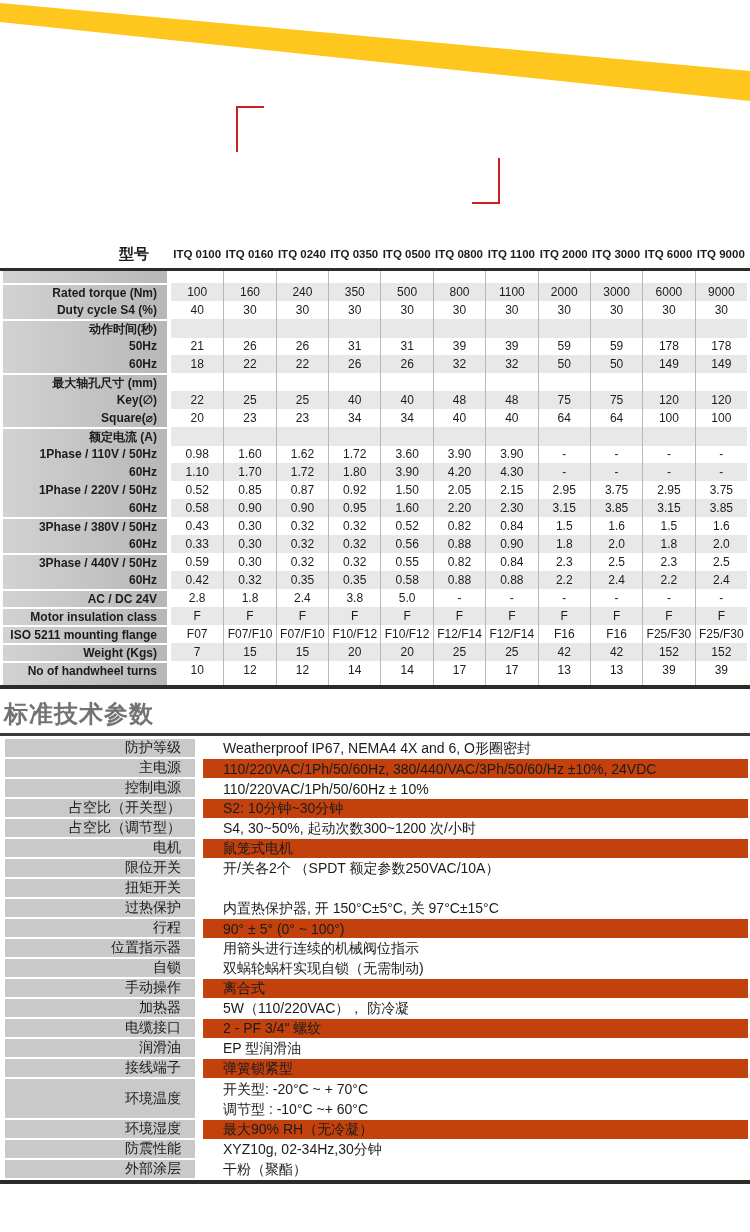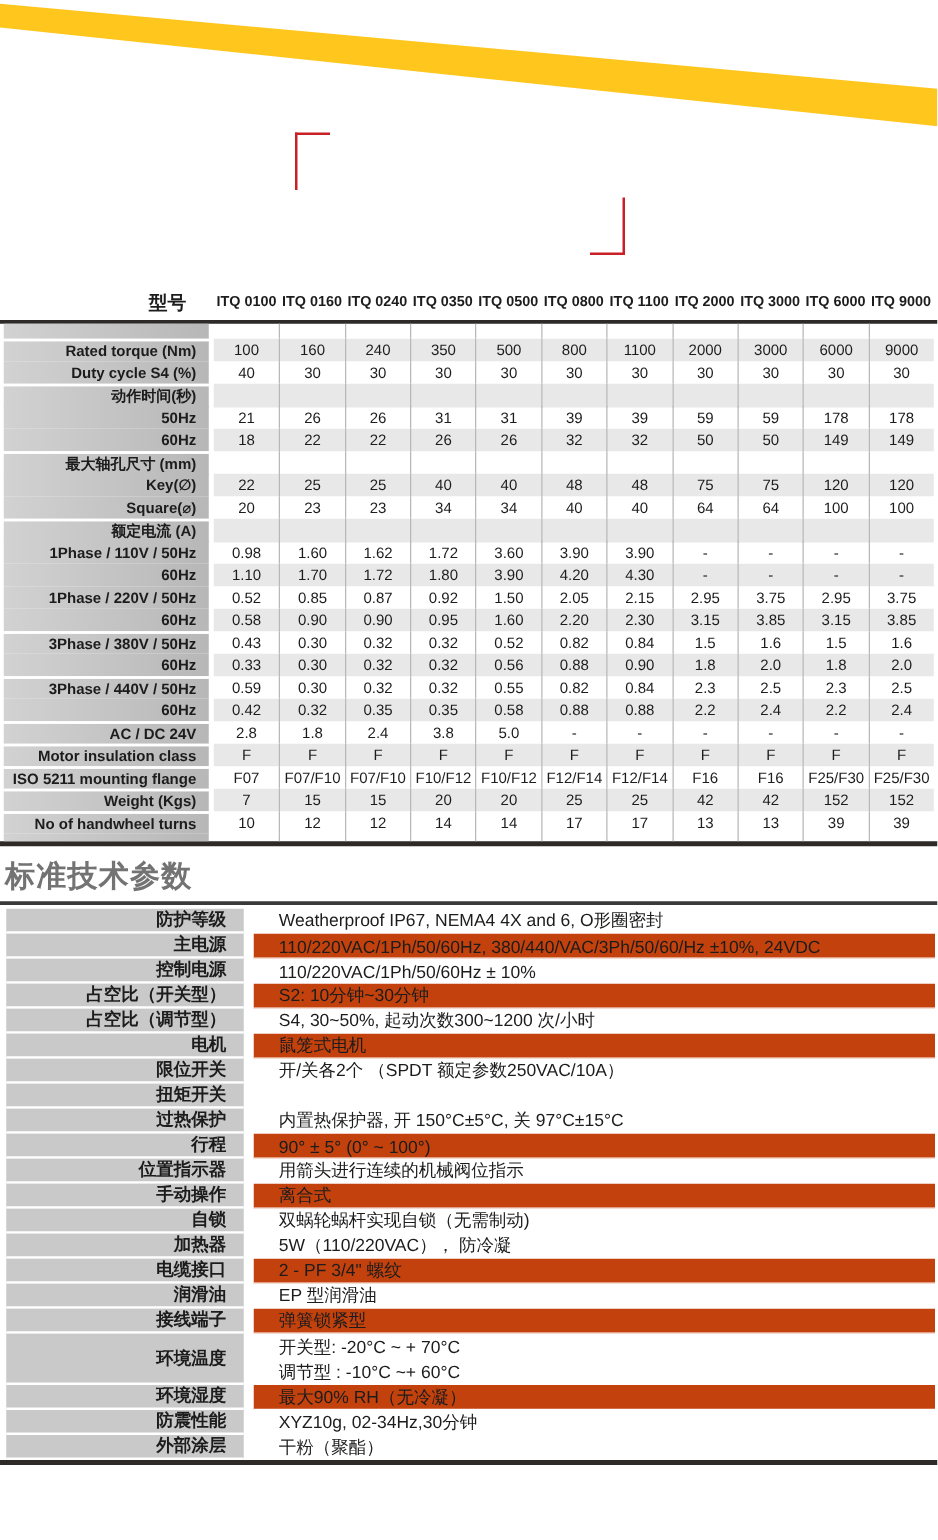--- a/index.html
+++ b/index.html
@@ -14,21 +14,21 @@
   .title-spacer{height:228px;position:relative;}
   .main-title{
     position:absolute;left:243px;top:112px;
     font-size:60px;line-height:1.15;letter-spacing:2px;font-weight:500;
   }
   .bracket{position:absolute;width:26px;height:44px;}
   .bracket.tl{left:236px;top:106px;border-left:2px solid;border-top:2px solid;}
   .bracket.br{left:472px;top:158px;border-right:2px solid;border-bottom:2px solid;}
   
   .spec-wrap{padding:0 3px;}
-  .models-row{display:grid;grid-template-columns:164px 4px repeat(11,1fr);height:28px;align-items:center;}
+  .models-row{display:grid;grid-template-columns:164px 4px repeat(11,1fr);height:28px;align-items:center;margin-top:12px;}
   .models-row .mh-label{font-size:15px;font-weight:bold;text-align:right;padding-right:18px;}
   .models-row .mh-cell{font-size:11.5px;font-weight:bold;text-align:center;white-space:nowrap;}
   .rule{height:3px;background:#2d2a28;}
   .rule.full{margin:0 -3px;}
   .spec-row{display:grid;grid-template-columns:164px 4px repeat(11,1fr);}
   .spec-row .lab{
     background:linear-gradient(to right,#d2d2d2,#b7b7b7);
     font-size:12px;font-weight:bold;text-align:right;padding-right:10px;
     display:flex;align-items:center;justify-content:flex-end;white-space:nowrap;
   }
@@ -45,21 +45,21 @@
   .rule-bottom{height:4px;background:#2d2a28;}
   
   .tech-title{
     font-size:24px;font-weight:bold;color:#737373;
     padding:10px 0 0 4px;height:30px;line-height:30px;letter-spacing:1px;
   }
   .tech-rule{height:3px;background:#3a3a3a;margin-top:4px;}
   .tech-table{padding:3px 2px 0 5px;}
   .tech-row{display:grid;grid-template-columns:190px 8px 1fr;min-height:20px;}
   .tech-row .tlab{
-    background:#c9c9c9;font-size:14px;font-weight:bold;text-align:right;
+    background:#c9c9c9;font-size:14px;font-weight:normal;text-align:right;
     padding-right:14px;display:flex;align-items:center;justify-content:flex-end;
     border-bottom:2px solid #fff;white-space:nowrap;
   }
   .tech-row .tval{
     font-size:14px;display:flex;flex-direction:column;justify-content:center;
     padding-left:20px;border-bottom:1px solid #fff;white-space:nowrap;
   }
   .tech-row .tval.shade{background:#c2410c;}
   .tech-row.dbl{min-height:40px;}
   .tech-row.dbl .tval span{line-height:20px;}
@@ -530,31 +530,31 @@
       </div>
     </div>
     <div class="tech-row">
       <div class="tlab">位置指示器</div>
       <div></div>
       <div class="tval">
         <span>用箭头进行连续的机械阀位指示</span>
       </div>
     </div>
     <div class="tech-row">
+      <div class="tlab">自锁</div>
+      <div></div>
+      <div class="tval">
+        <span>双蜗轮蜗杆实现自锁（无需制动)</span>
+      </div>
+    </div>
+    <div class="tech-row">
       <div class="tlab">手动操作</div>
       <div></div>
       <div class="tval shade">
         <span>离合式</span>
-      </div>
-    </div>
-    <div class="tech-row">
-      <div class="tlab">自锁</div>
-      <div></div>
-      <div class="tval">
-        <span>双蜗轮蜗杆实现自锁（无需制动)</span>
       </div>
     </div>
     <div class="tech-row">
       <div class="tlab">加热器</div>
       <div></div>
       <div class="tval">
         <span>5W（110/220VAC）， 防冷凝</span>
       </div>
     </div>
     <div class="tech-row">

